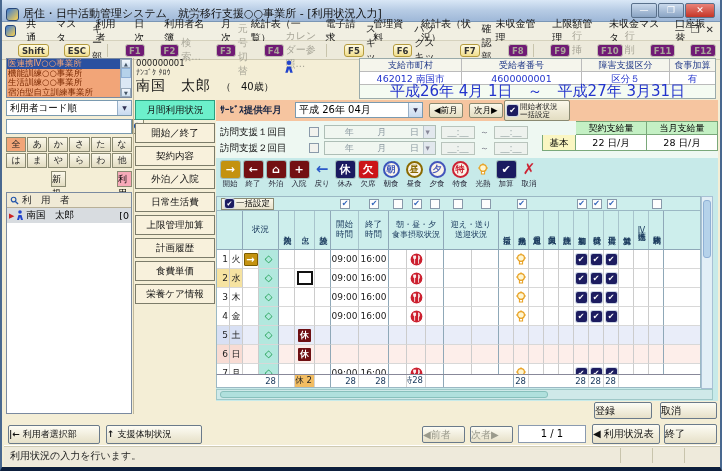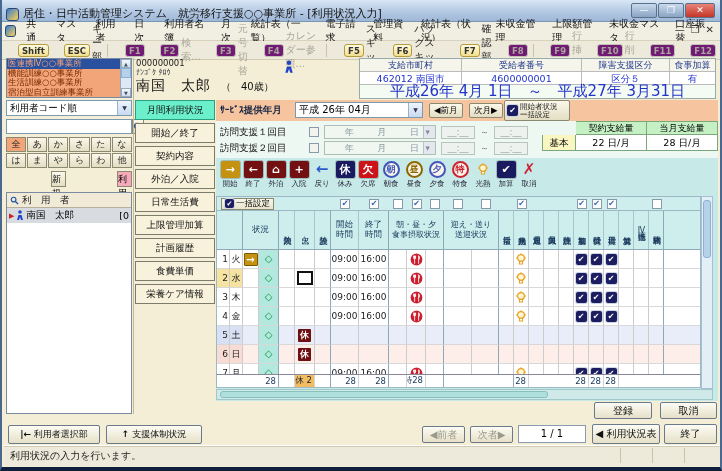--- a/index.html
+++ b/index.html
@@ -148,21 +148,21 @@
   .gsum { border:1px solid #9bb8c4; border-top:1px solid #889; background:#fff; height:14px; }
   .sc { font-size:8.5px; color:#16365a; display:flex; align-items:center; justify-content:flex-end; padding-right:2px;
     border-right:1px solid #d4d4d4; overflow:hidden; white-space:nowrap; }
   .sumrest { background:#f2bd62; justify-content:center; color:#222; }
   .vscroll { position:absolute; left:699px; top:196px; width:12px; height:193px; background:#e2eff6; border:1px solid #a8c0d4; }
   .vthumb { position:absolute; left:1px; top:3px; width:8px; height:58px; background:#b5d2ea; border:1px solid #8fb0d5; border-radius:3px; }
   .hscroll { position:absolute; left:214px; top:389px; width:497px; height:11px; background:#cfe9e9; border:1px solid #9fc8c8; }
   .hthumb { position:absolute; left:3px; top:1px; width:328px; height:7px; background:#b0e0dd; border:1px solid #88c0bc; border-radius:3px; }
   
   .pbtn { position:absolute; border:1px solid #6a7a8a; border-radius:2px; background:linear-gradient(#fdfcf4,#e6e0c8);
-    font-size:10px; text-align:center; color:#111; }
+    font-size:10px; color:#111; }
   .pbtn.dis { color:#9a9a8c; }
   .pagebox { position:absolute; left:516px; top:425px; width:68px; height:18px; background:#fff; border:1px solid #8a9ab0; font-size:10px; text-align:center; line-height:16px; }
   .statusbar { position:absolute; left:2px; top:445px; width:718px; height:21px; background:#eeeadb; border-top:1px solid #fff;
     box-shadow:inset 0 1px 0 #cfcab2; display:flex; align-items:center; font-size:10px; color:#222; padding:0 6px; }
   .stsep { position:absolute; top:448px; width:1px; height:15px; background:#c8c4ac; }
   svg { display:block; }
 </style>
 </head>
 <body>
 

